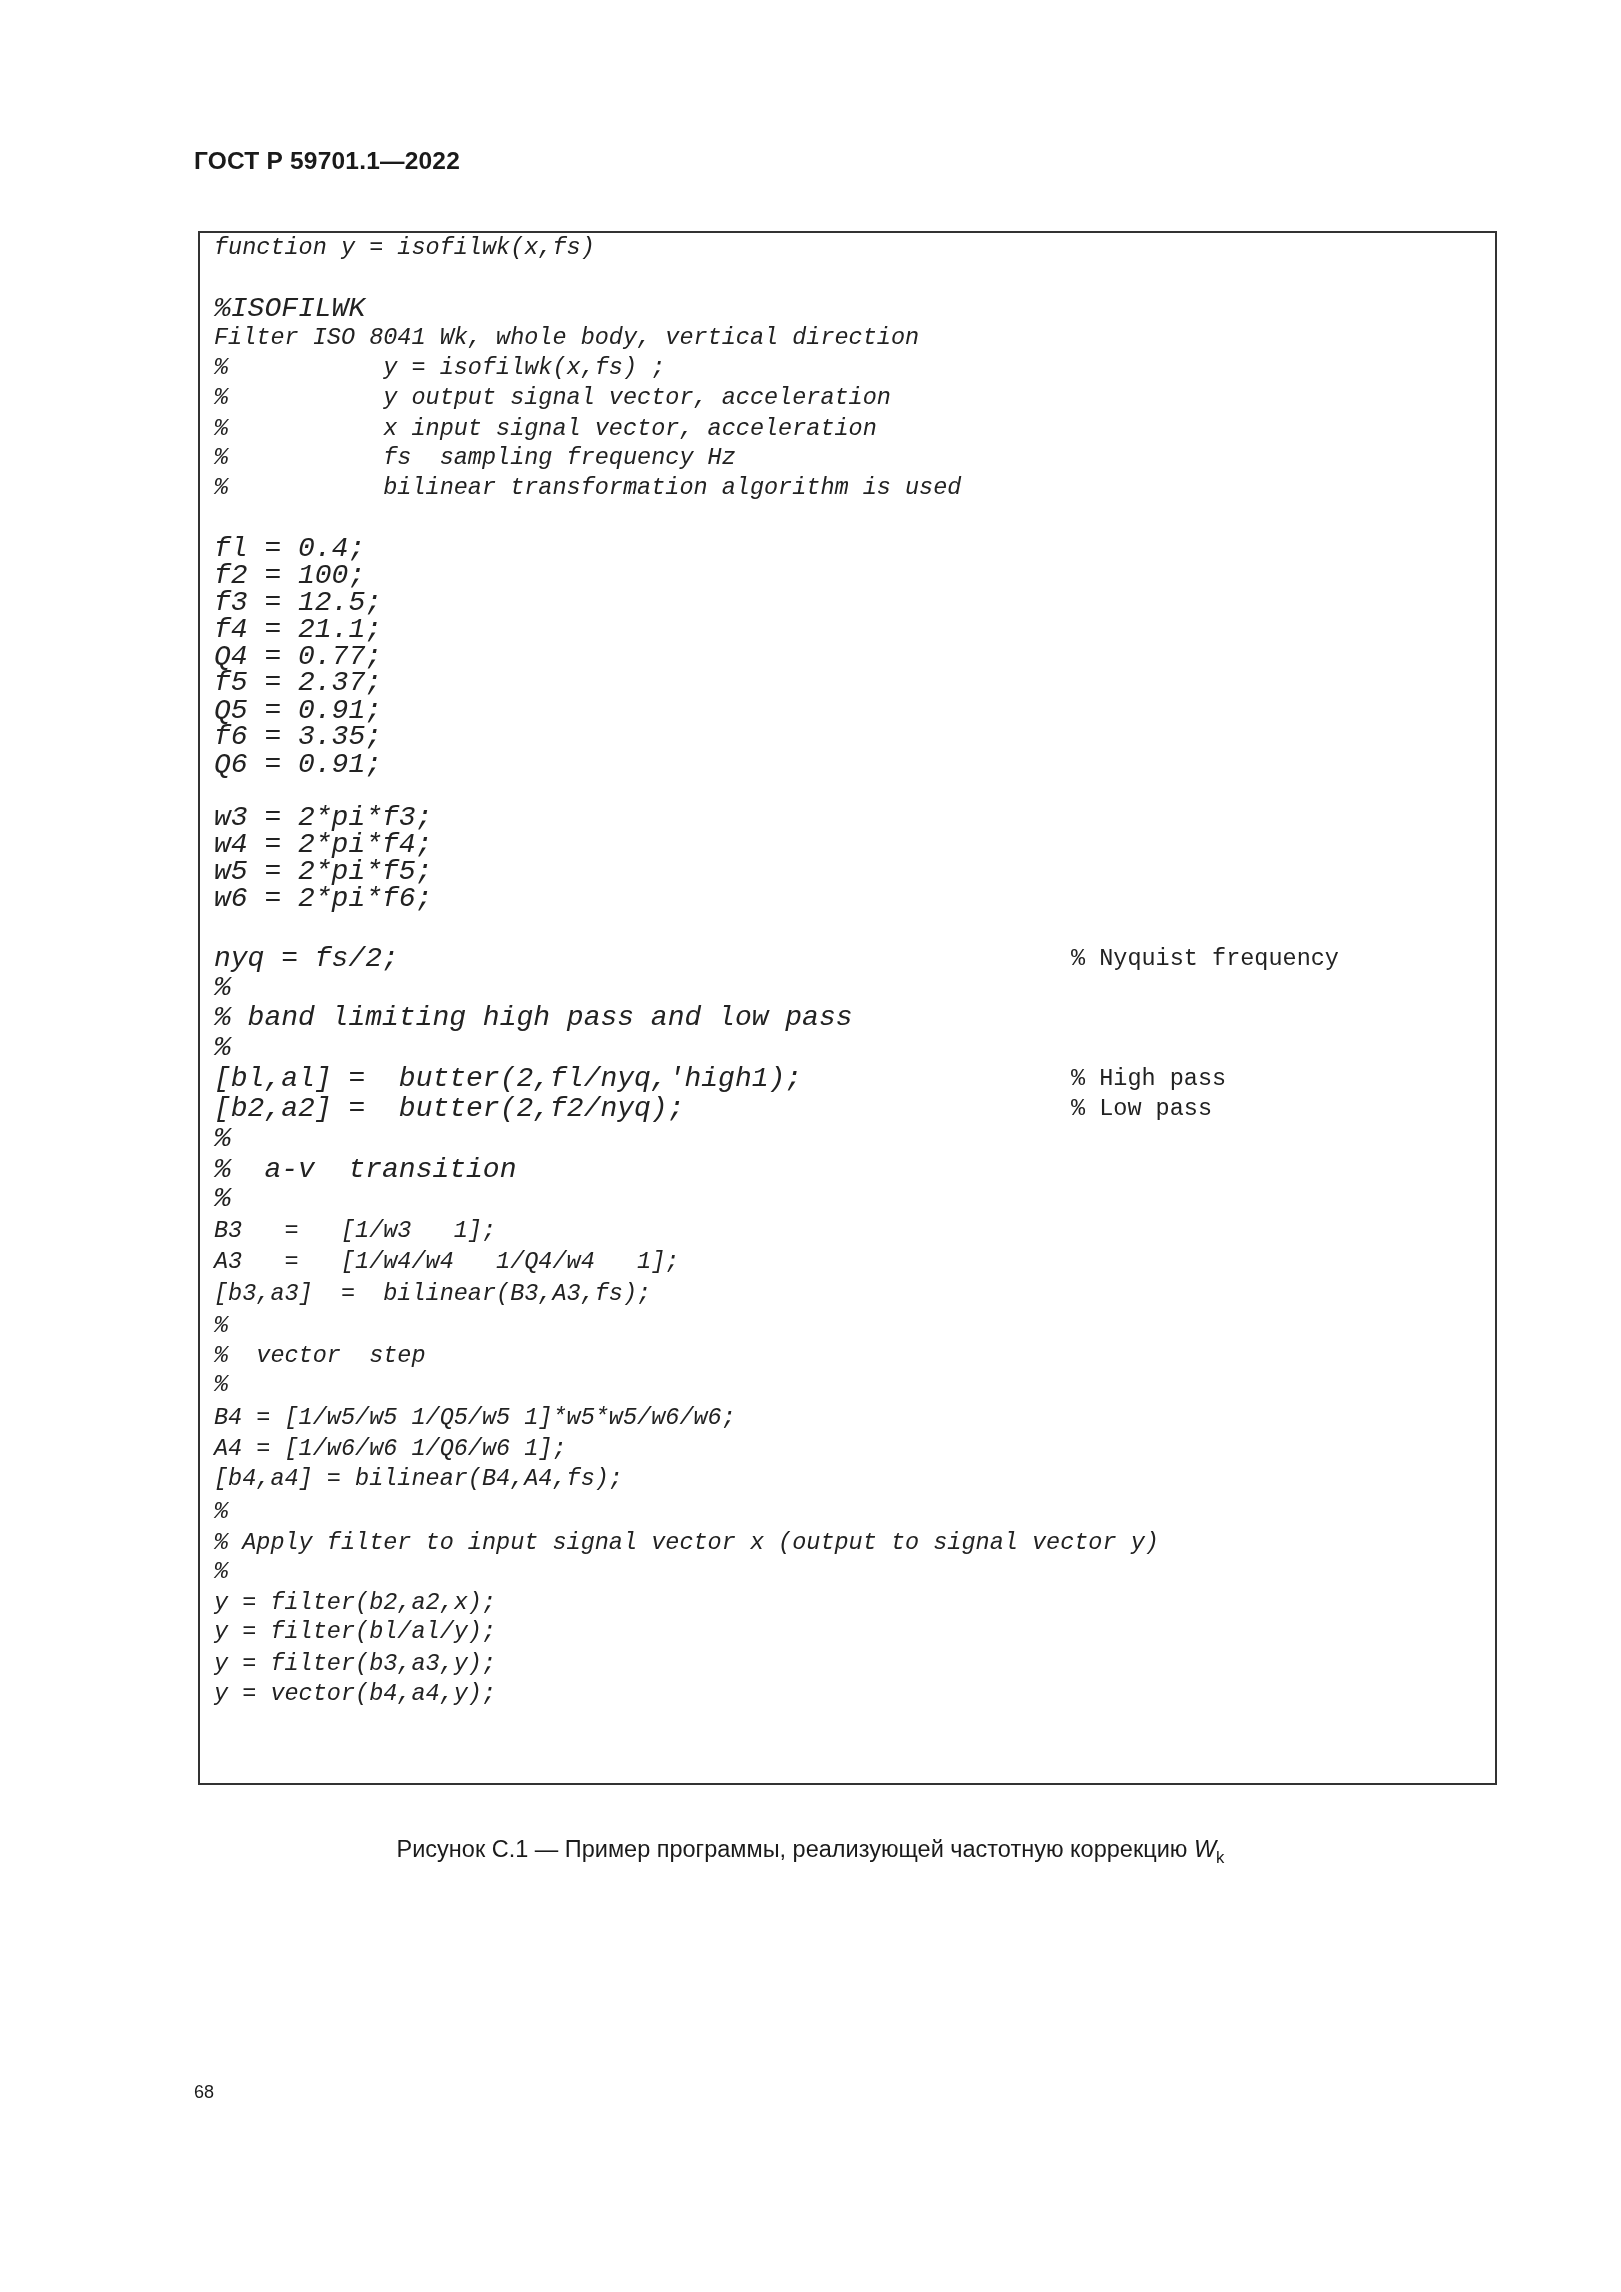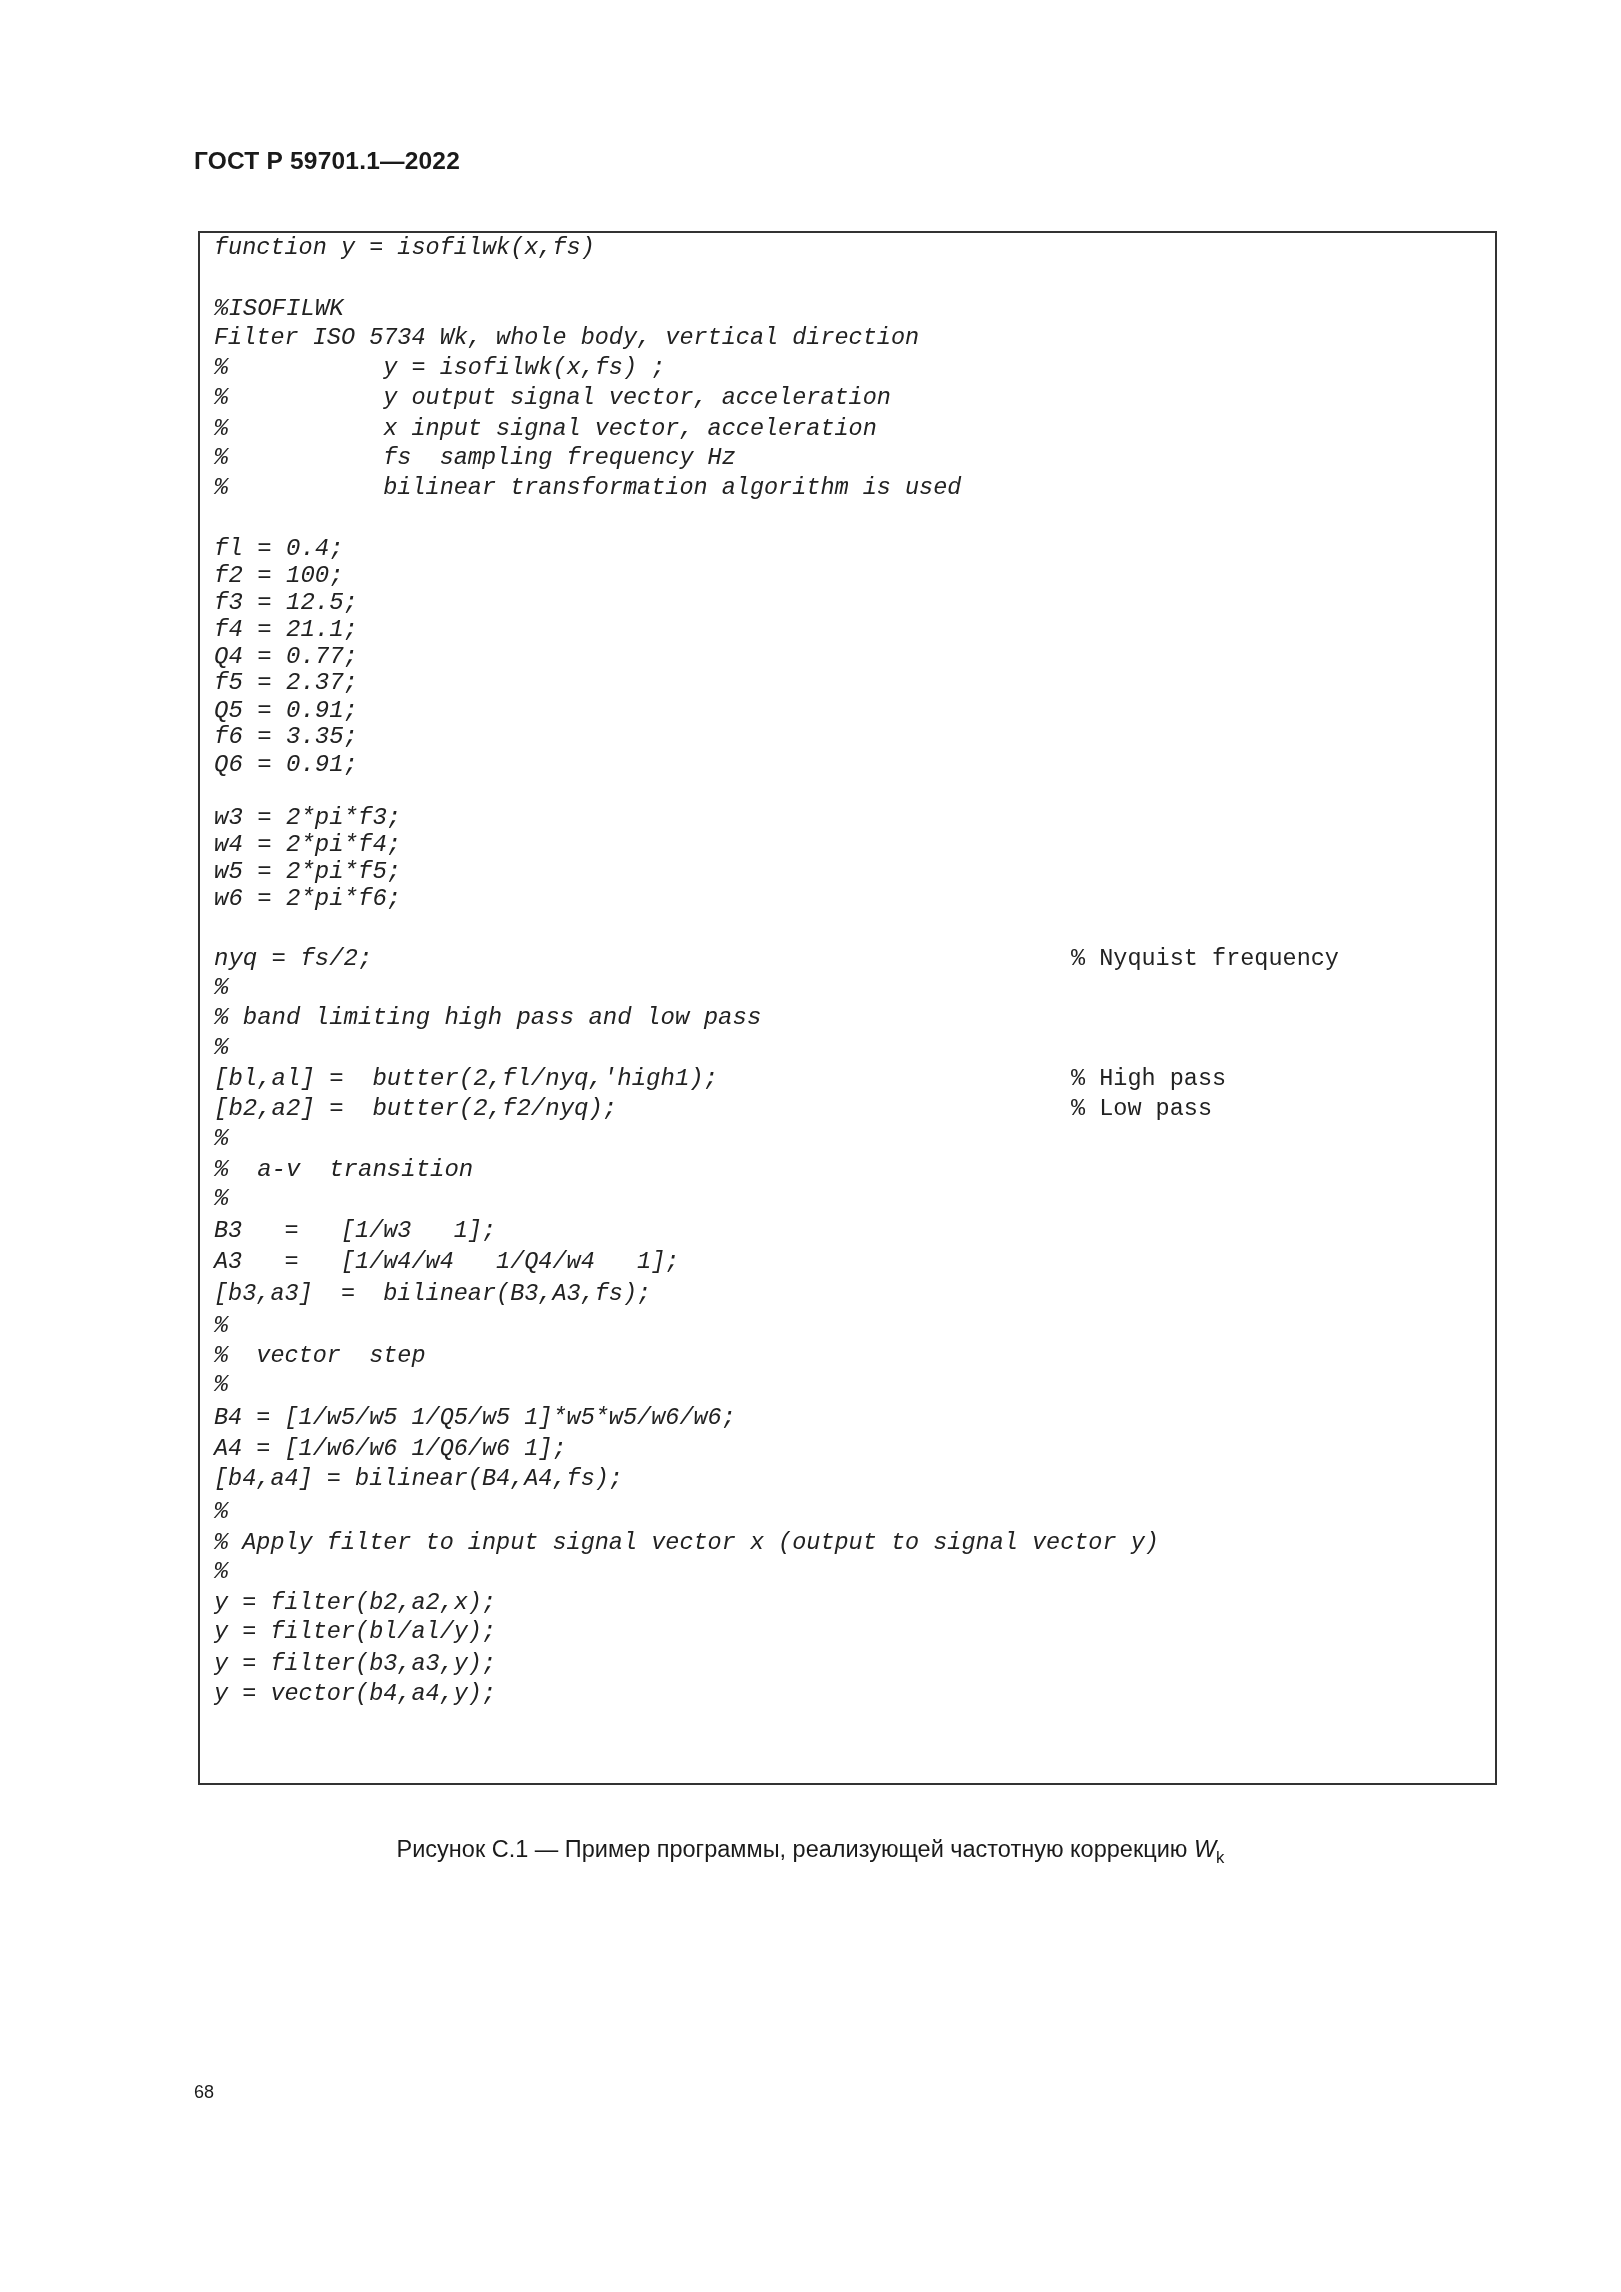--- a/index.html
+++ b/index.html
@@ -9,21 +9,21 @@
     font-family:Liberation Sans, sans-serif; font-weight:bold; font-size:24.5px; letter-spacing:0.2px;
   }
   .code-box {
     position:absolute; left:198px; top:231px; width:1299px; height:1554px;
     border:2px solid #333; box-sizing:border-box;
   }
   .code-line {
     position:absolute; left:214px; white-space:pre;
     font-family:"Liberation Mono", monospace; font-size:23.5px; line-height:27.4px; color:#222;font-style:italic;
   }
-  .code-line.small { font-size:24px;text-align:center; }
+  .code-line.small { font-size:28px;text-align:center; }
   .code-comment-right {
     position:absolute; left:1071px; white-space:pre;
     font-family:"Liberation Mono", monospace; font-size:23.5px; line-height:27.4px; color:#222;
   }
   .caption {
     position:absolute; left:0; width:1621px; top:1836px; text-align:center;
     font-family:"Liberation Sans", sans-serif; font-size:23.5px; color:#1a1a1a;
   }
   .caption .sym { font-style:italic; }
   .caption sub { font-style:normal; font-size:16.7px; vertical-align:-5.9px; }
@@ -35,21 +35,21 @@
 </head>
 <body>
 
 <div class="doc-header">ГОСТ Р 59701.1—2022</div>
 
 <div class="code-box"></div>
 
 <div>
   <div class="code-line" style="top:234px">function y = isofilwk(x,fs)</div>
   <div class="code-line small" style="top:295px">%ISOFILWK</div>
-  <div class="code-line" style="top:324px">Filter ISO 5734 Wk, whole body, vertical direction</div>
+  <div class="code-line" style="top:324px">Filter ISO 8041 Wk, whole body, vertical direction</div>
   <div class="code-line" style="top:354px">%           y = isofilwk(x,fs) ;</div>
   <div class="code-line" style="top:384px">%           y output signal vector, acceleration</div>
   <div class="code-line" style="top:415px">%           x input signal vector, acceleration</div>
   <div class="code-line" style="top:444px">%           fs  sampling frequency Hz</div>
   <div class="code-line" style="top:474px">%           bilinear transformation algorithm is used</div>
 
   <div class="code-line small" style="top:535px">fl = 0.4;</div>
   <div class="code-line small" style="top:562px">f2 = 100;</div>
   <div class="code-line small" style="top:589px">f3 = 12.5;</div>
   <div class="code-line small" style="top:616px">f4 = 21.1;</div>

